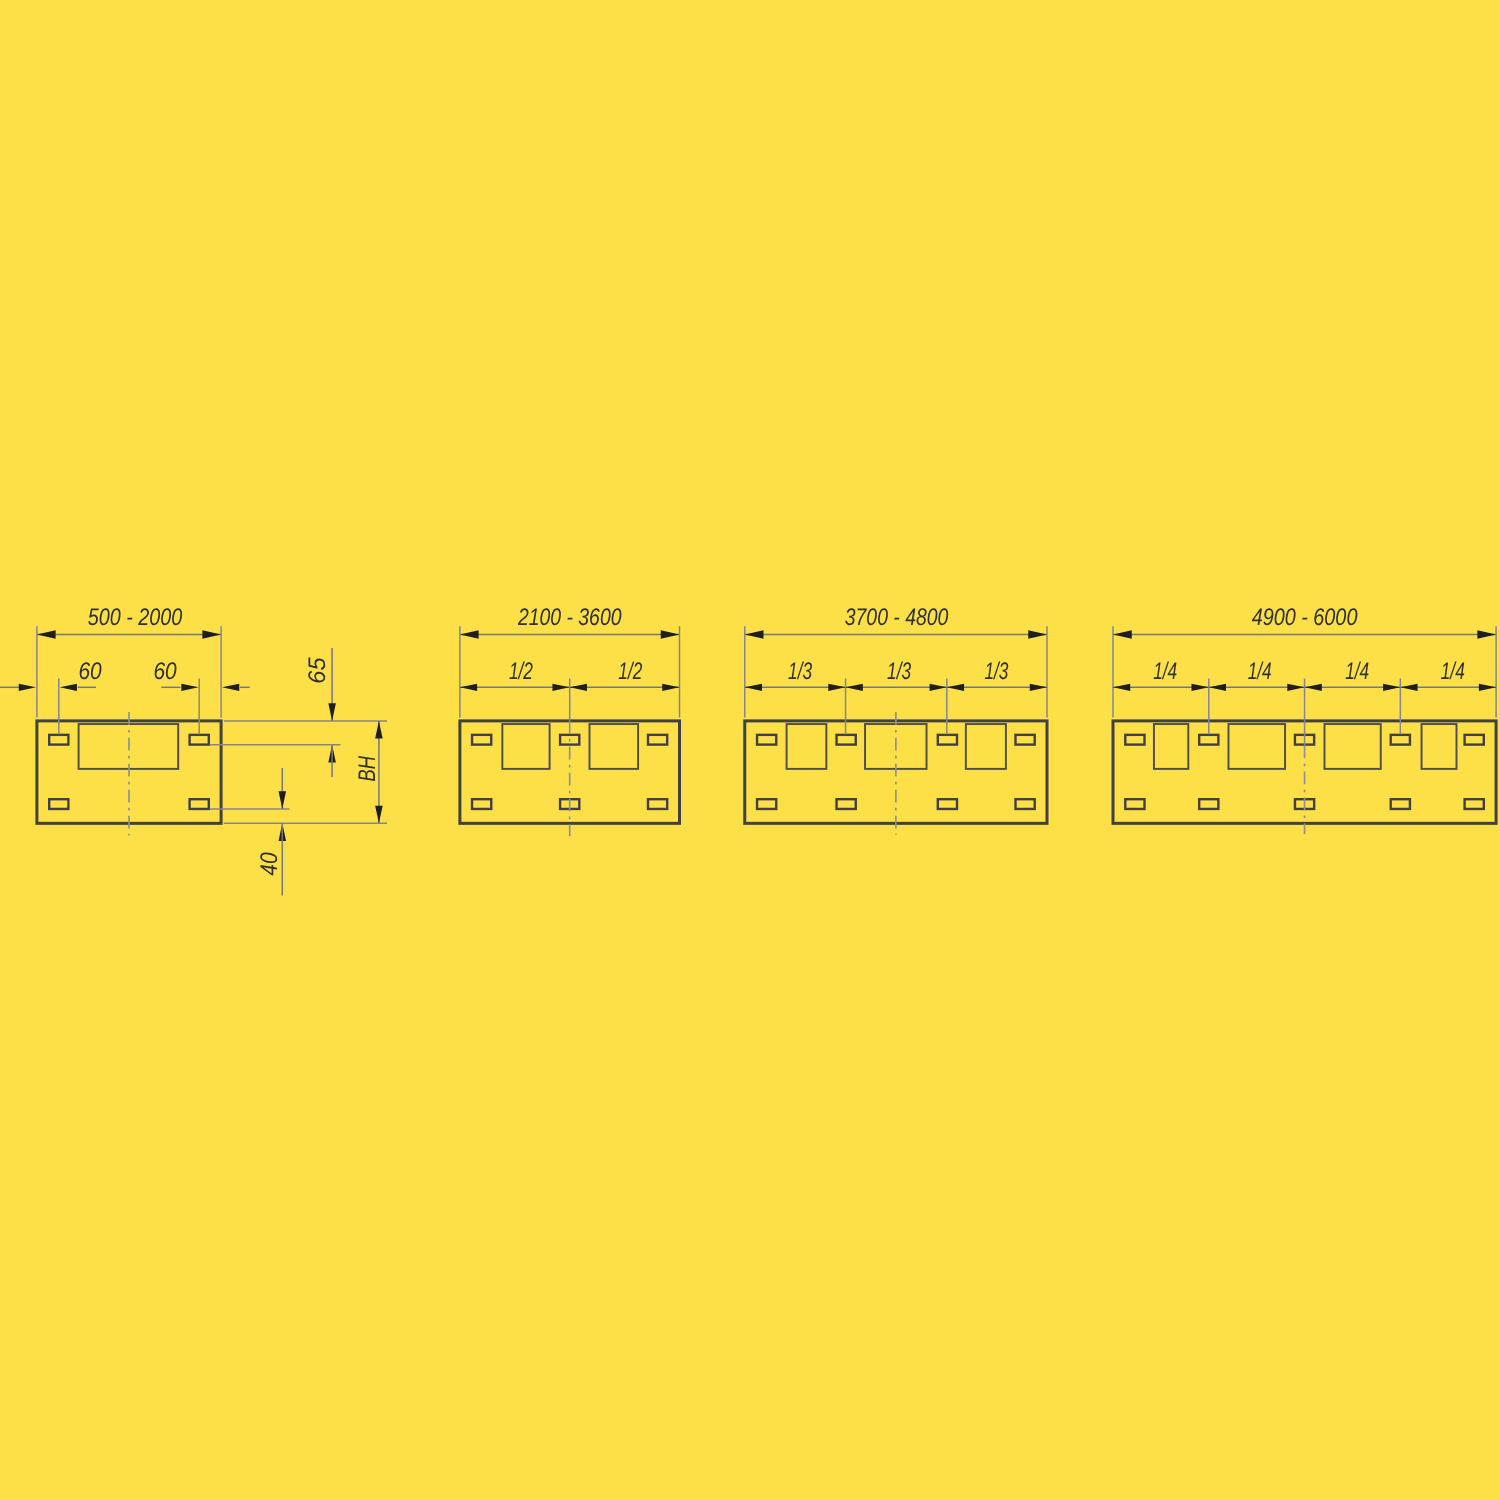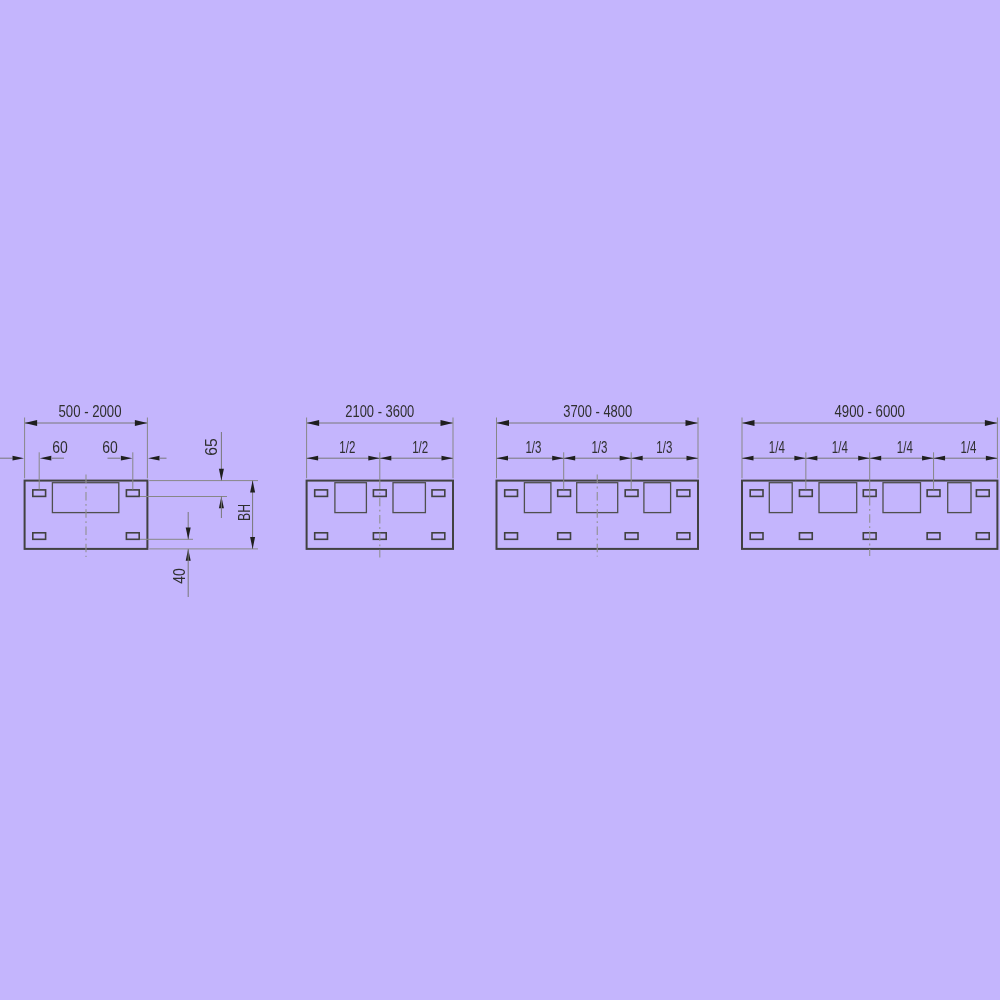--- a/index.html
+++ b/index.html
@@ -1,17 +1,17 @@
 <!DOCTYPE html>
 <html><head>
 <meta charset="utf-8">
 <title>Mounting plate dimensions</title>
 <style>
   html,body { margin:0; padding:0; background:#ffffff; }
-  #stage { position:relative; width:1000px; height:1000px; background:#c4b5fd; }
+  #stage { position:relative; width:1000px; height:1000px; background:#fde047;font-style:italic; }
   svg { display:block; font-family:"Liberation Sans", sans-serif; }
 </style>
 </head>
 <body>
 
 <div id="stage">
 <svg width="1000" height="1000" viewBox="0 0 1000 1000">
 
 <rect x="24.6" y="480.6" width="122.80000000000001" height="68.29999999999995" fill="none" stroke="#414141" stroke-width="2.0"></rect>
 

